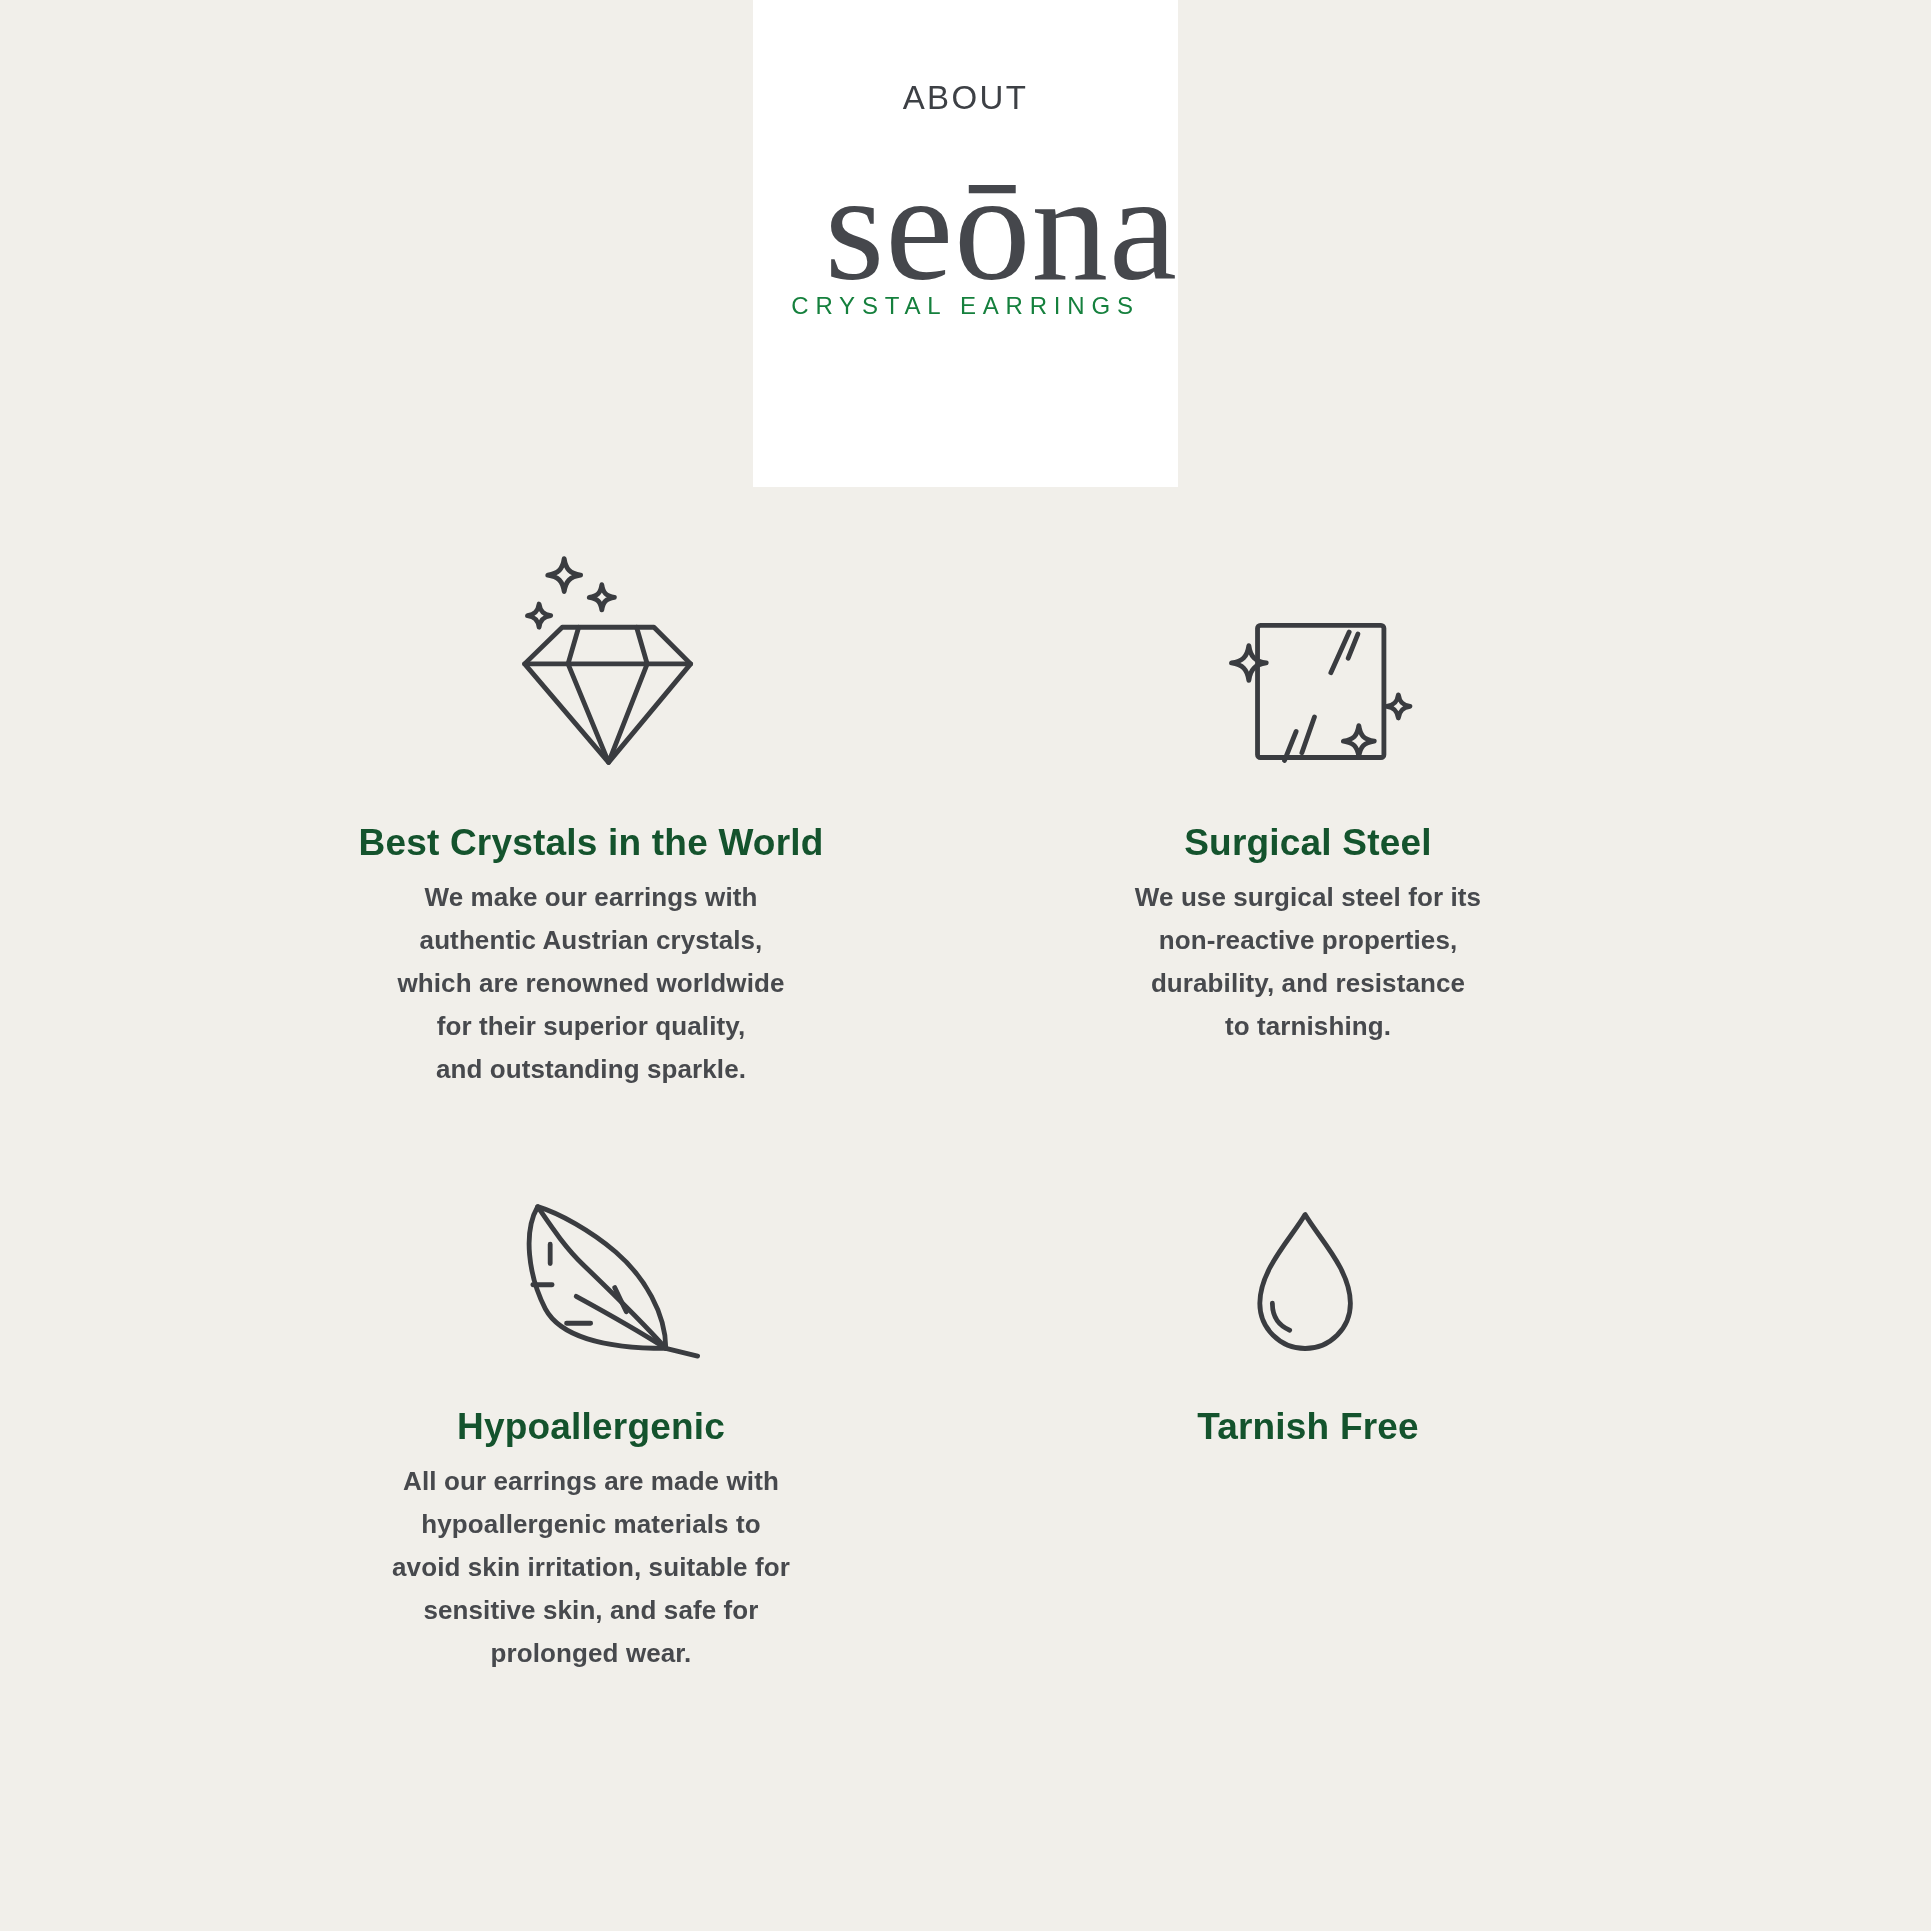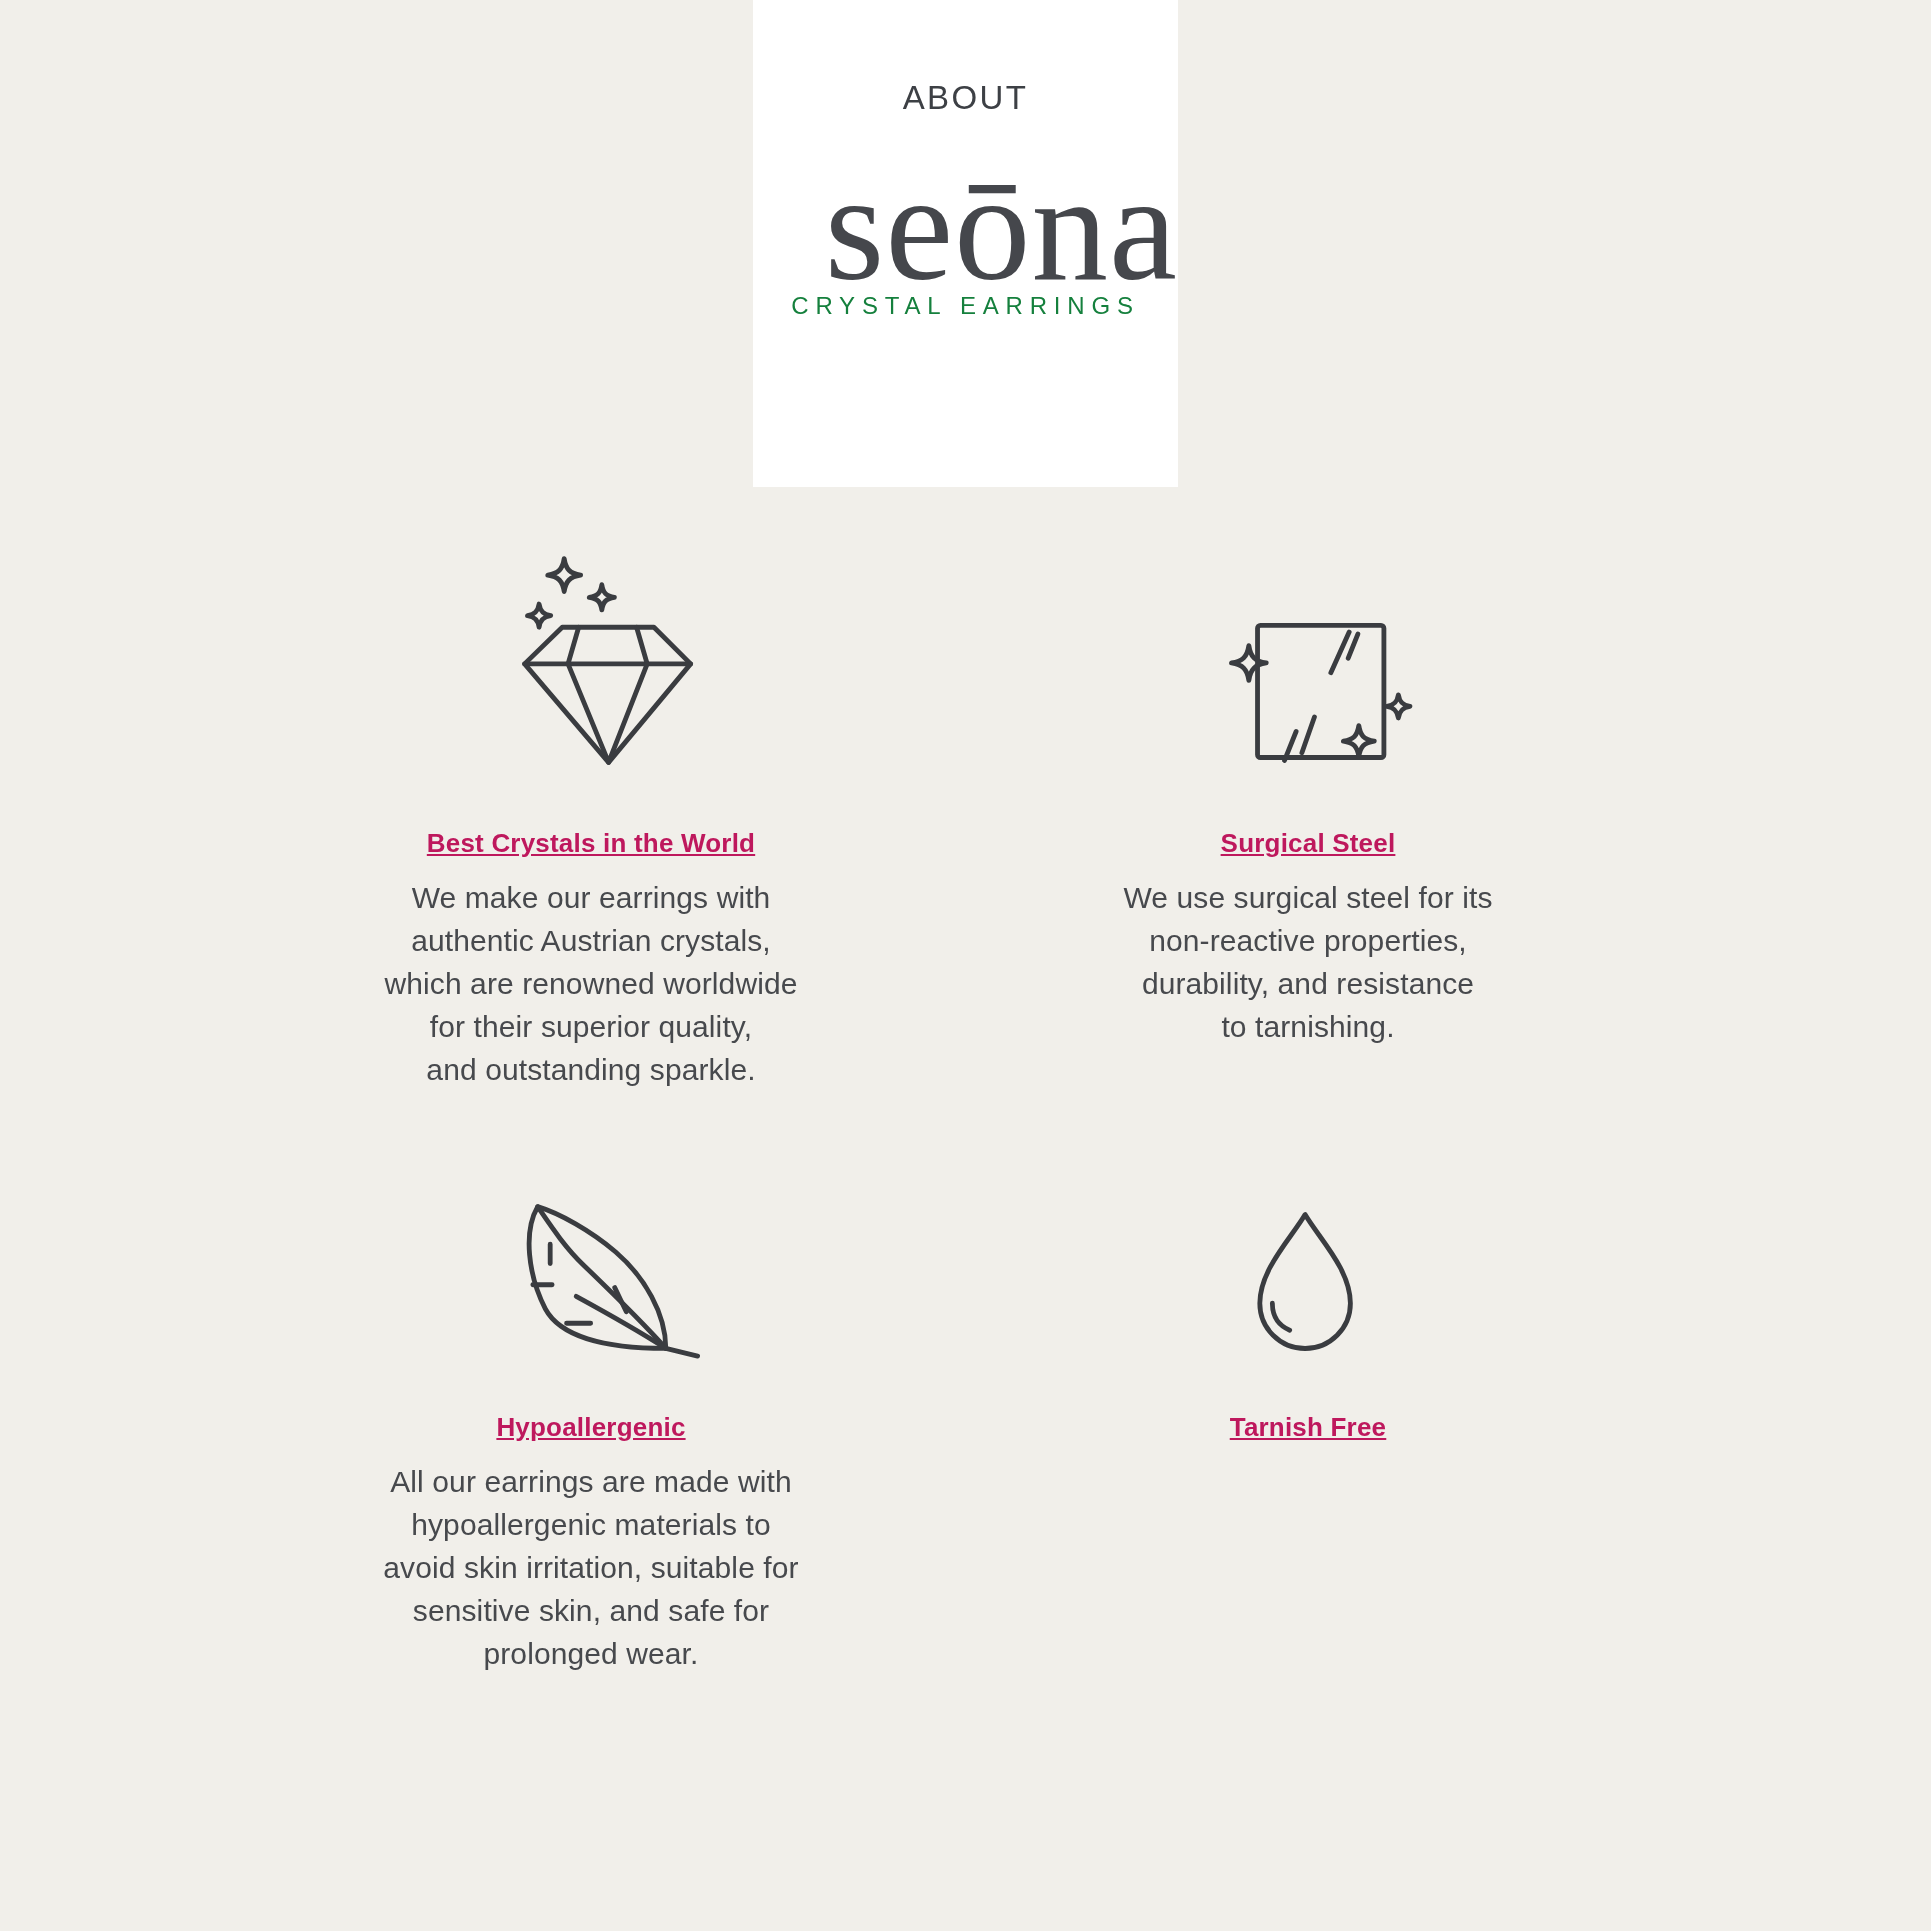--- a/index.html
+++ b/index.html
@@ -28,25 +28,25 @@
   }
   .tagline{
     position:absolute;top:294px;left:0;right:0;
     font-size:24px;line-height:24px;letter-spacing:6.8px;
     color:#15803d;font-weight:400;
   }
   .feature{
     position:absolute;width:676px;text-align:center;
   }
   .feature h3{
-    margin:0;font-size:26px;line-height:42px;font-weight:700;
-    color:#be185d;letter-spacing:0.2px;text-decoration:underline;
+    margin:0;font-size:37px;line-height:42px;font-weight:700;
+    color:#14532d;letter-spacing:0.2px;
   }
   .feature p{
-    margin:11.6px 0 0 0;font-size:30px;line-height:43px;font-weight:400;
+    margin:11.6px 0 0 0;font-size:26px;line-height:43px;font-weight:700;
     color:#47494d;white-space:pre-line;letter-spacing:0.1px;
   }
   .f1{left:253px;top:822px;}
   .f2{left:970px;top:822px;}
   .f3{left:253px;top:1406px;}
   .f4{left:970px;top:1406px;}
   .icon-svg{position:absolute;display:block;}
   .icon-diamond{left:507px;top:550px;width:208px;height:222px;}
   .icon-mirror{left:1209px;top:608px;width:208px;height:164px;}
   .icon-feather{left:502px;top:1188px;width:212px;height:179px;}

